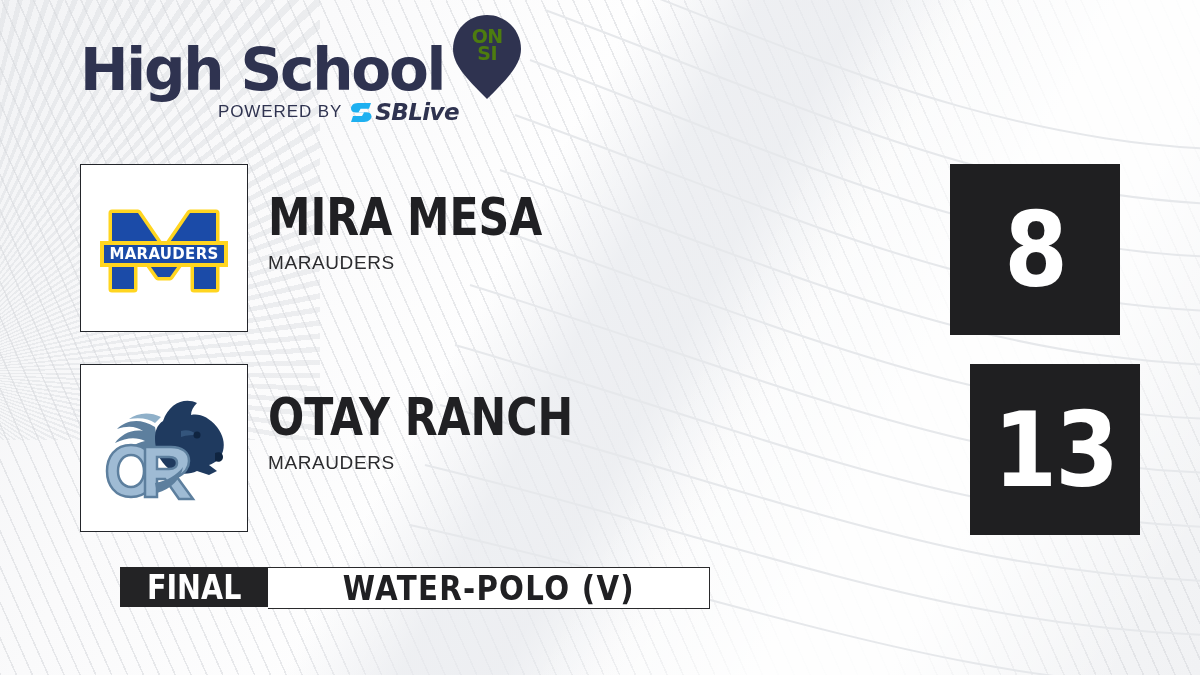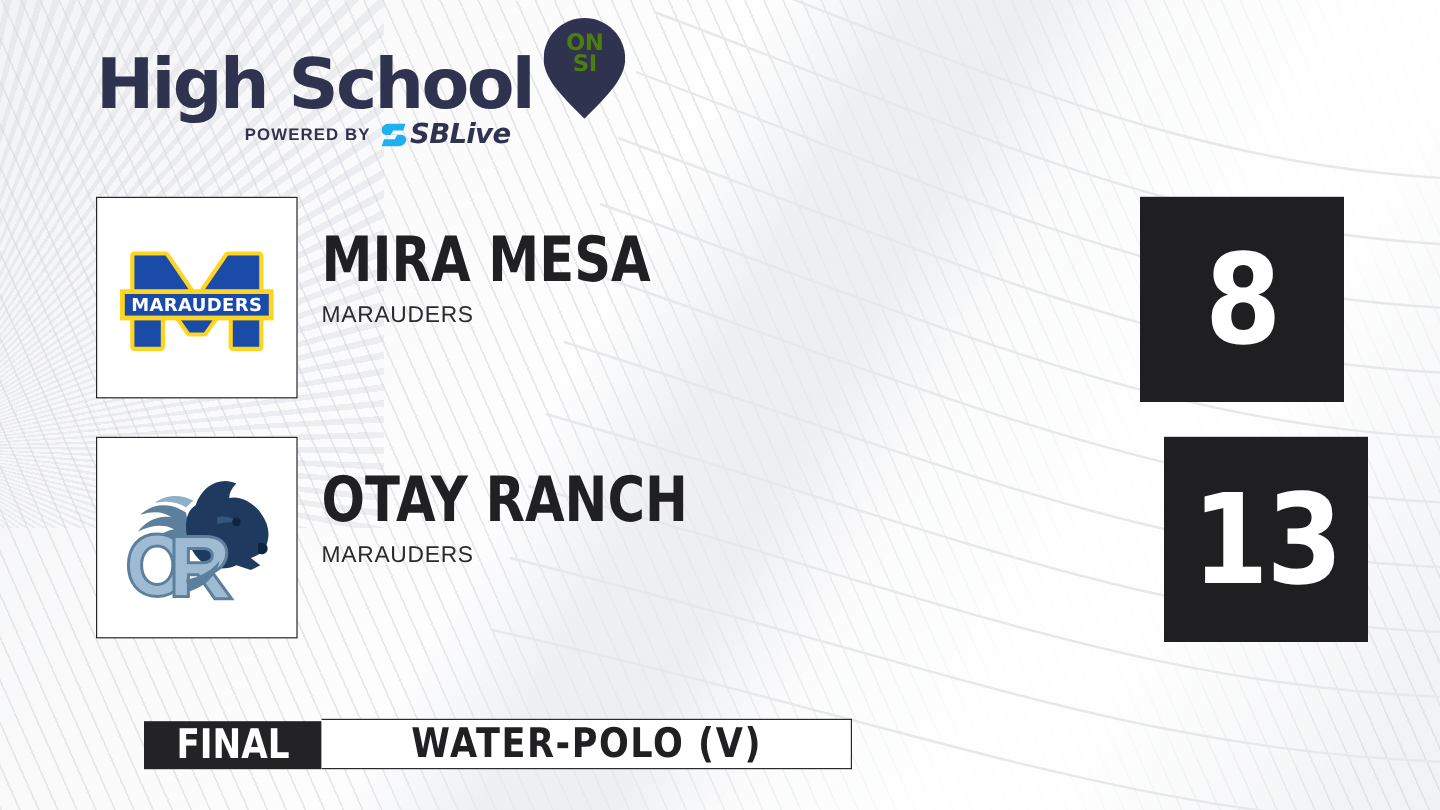--- a/index.html
+++ b/index.html
@@ -112,25 +112,26 @@
     letter-spacing: -0.5px;
   }
   .powered {
     display: flex;
     align-items: center;
     margin-left: 124px;
     margin-top: 2px;
     height: 22px;
   }
   .powered-label {
-    font-size: 14px;
-    font-weight: 700;
+    font-size: 17px;
+    font-weight: 400;
     letter-spacing: 0.9px;
     color: #2f3350;
     font-family: "Liberation Sans", sans-serif;
+    margin-left: 14px;
   }
   .sbl-mark {
     margin-left: 9px;
     width: 22px;
     height: 19px;
     flex: none;
   }
   .sbl-word {
     margin-left: 2px;
     font-family: "DejaVu Sans", sans-serif;
@@ -214,21 +215,21 @@
     white-space: nowrap;
   }
 
   
   .status-bar {
     position: absolute;
     left: 80px;
     top: 567px;
     height: 74px;
     display: flex;
-    align-items: flex-end;
+    align-items: flex-start;
     padding-left: 40px;
   }
   .status-state {
     width: 148px;
     background: #232325;
     display: flex;
     align-items: center;
     justify-content: center;
   }
   .status-state-text {

